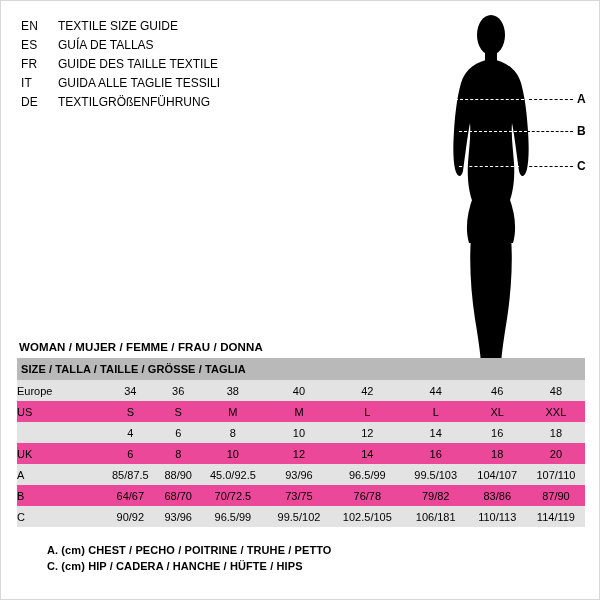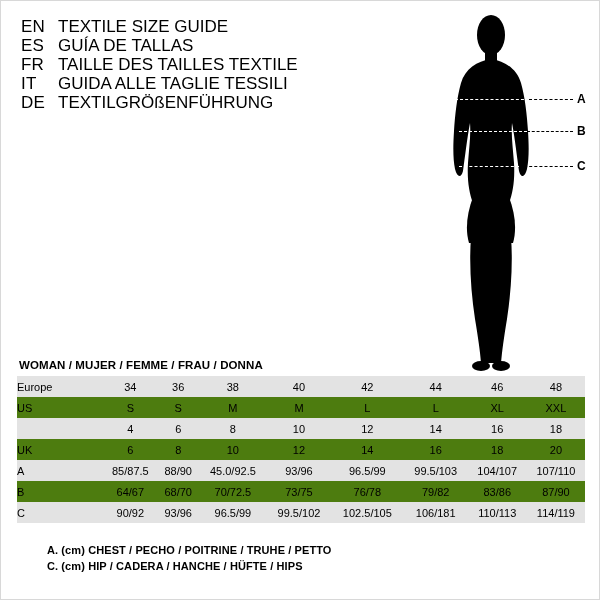--- a/index.html
+++ b/index.html
@@ -26,21 +26,21 @@
   .lang-block {
     position: absolute;
     top: 16px;
     left: 20px;
     width: 330px;
   }
   .lang-row {
     display: flex;
     align-items: baseline;
     line-height: 19px;
-    font-size: 17px;
+    font-size: 12px;
   }
   .lang-code {
     width: 30px;
     flex: 0 0 30px;
     letter-spacing: 0.2px;
   }
   .lang-title {
     flex: 1;
     margin-left: 7px;
   }
@@ -68,21 +68,21 @@
     position: absolute;
     font-size: 12px;
     font-weight: bold;
     color: #000000;
   }
 
   
   .table-wrap {
     position: absolute;
     left: 16px;
-    top: 358px;
+    top: 340px;
     width: 568px;
   }
   .woman-line {
     font-size: 11.5px;
     font-weight: bold;
     padding: 0 2px 5px 2px;
     letter-spacing: 0.1px;
   }
   table.size-table {
     width: 100%;
@@ -104,21 +104,21 @@
     font-weight: bold;
     text-align: left;
     padding-left: 4px;
     height: 18px;
     letter-spacing: 0.1px;
   }
   tr.shade td {
     background: #e3e3e3;
   }
   tr.plain td {
-    background: #4d7c0f;
+    background: #ec4899;
   }
 
   
   .notes {
     position: absolute;
     left: 18px;
     top: 541px;
     width: 560px;
     margin-left: 28px;
   }
@@ -138,21 +138,21 @@
     <div class="lang-row">
       <div class="lang-code">EN</div>
       <div class="lang-title">TEXTILE SIZE GUIDE</div>
     </div>
     <div class="lang-row">
       <div class="lang-code">ES</div>
       <div class="lang-title">GUÍA DE TALLAS</div>
     </div>
     <div class="lang-row">
       <div class="lang-code">FR</div>
-      <div class="lang-title">TAILLE DES TAILLES TEXTILE</div>
+      <div class="lang-title">GUIDE DES TAILLE TEXTILE</div>
     </div>
     <div class="lang-row">
       <div class="lang-code">IT</div>
       <div class="lang-title">GUIDA ALLE TAGLIE TESSILI</div>
     </div>
     <div class="lang-row">
       <div class="lang-code">DE</div>
       <div class="lang-title">TEXTILGRÖßENFÜHRUNG</div>
     </div>
   </div>
@@ -217,20 +217,23 @@
 
     <div class="measure-line" style="left:58px; top:159px; width:60px;"></div>
     <div class="measure-line outside" style="left:118px; top:159px; width:54px;"></div>
     <div class="measure-label" style="left:176px; top:152px;">C</div>
   </div>
 
   <div class="table-wrap">
     <div class="woman-line">WOMAN / MUJER / FEMME / FRAU / DONNA</div>
     <table class="size-table">
       <tbody>
+        <tr class="head">
+          <td colspan="9">SIZE / TALLA / TAILLE / GRÖSSE / TAGLIA</td>
+        </tr>
         <tr class="shade">
           <td class="rowlabel">Europe</td>
           <td>34</td>
           <td>36</td>
           <td>38</td>
           <td>40</td>
           <td>42</td>
           <td>44</td>
           <td>46</td>
           <td>48</td>

